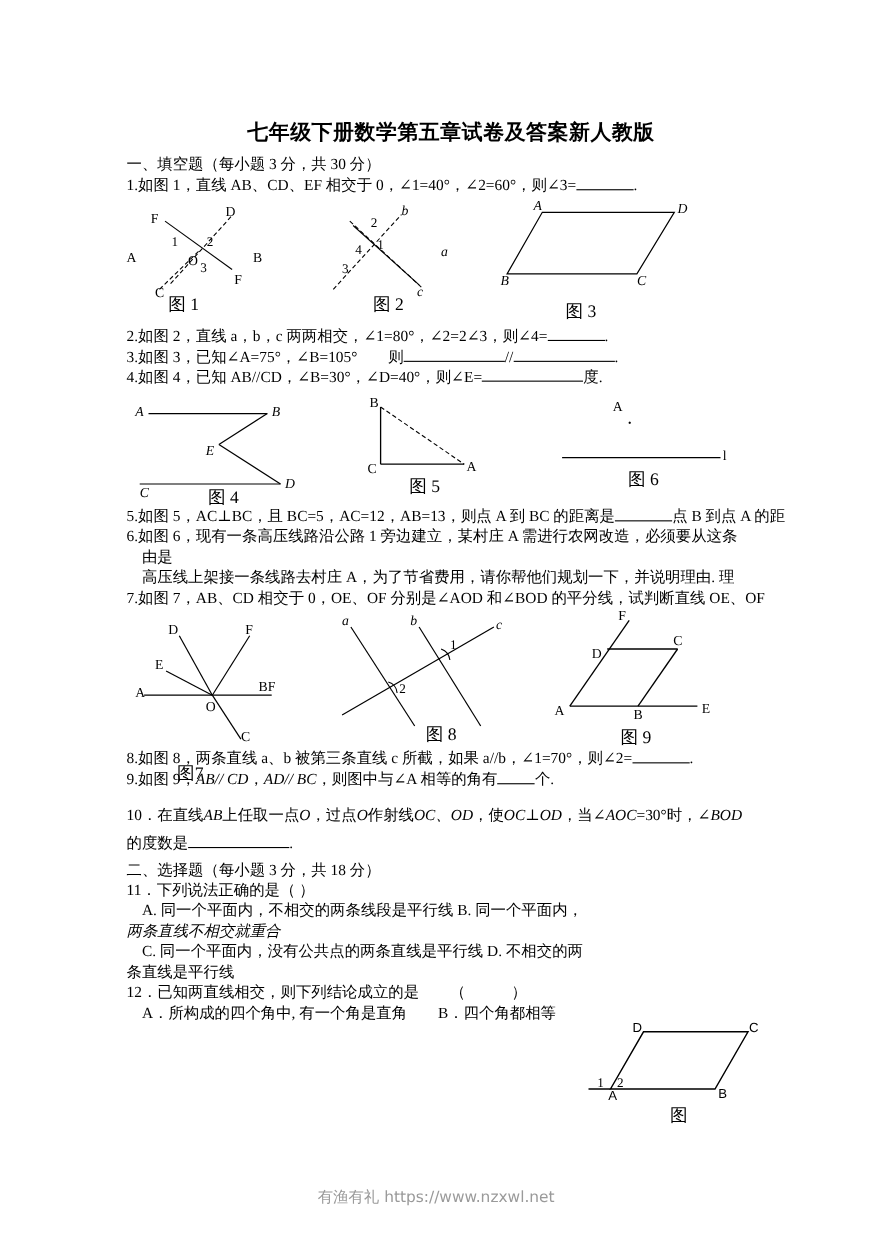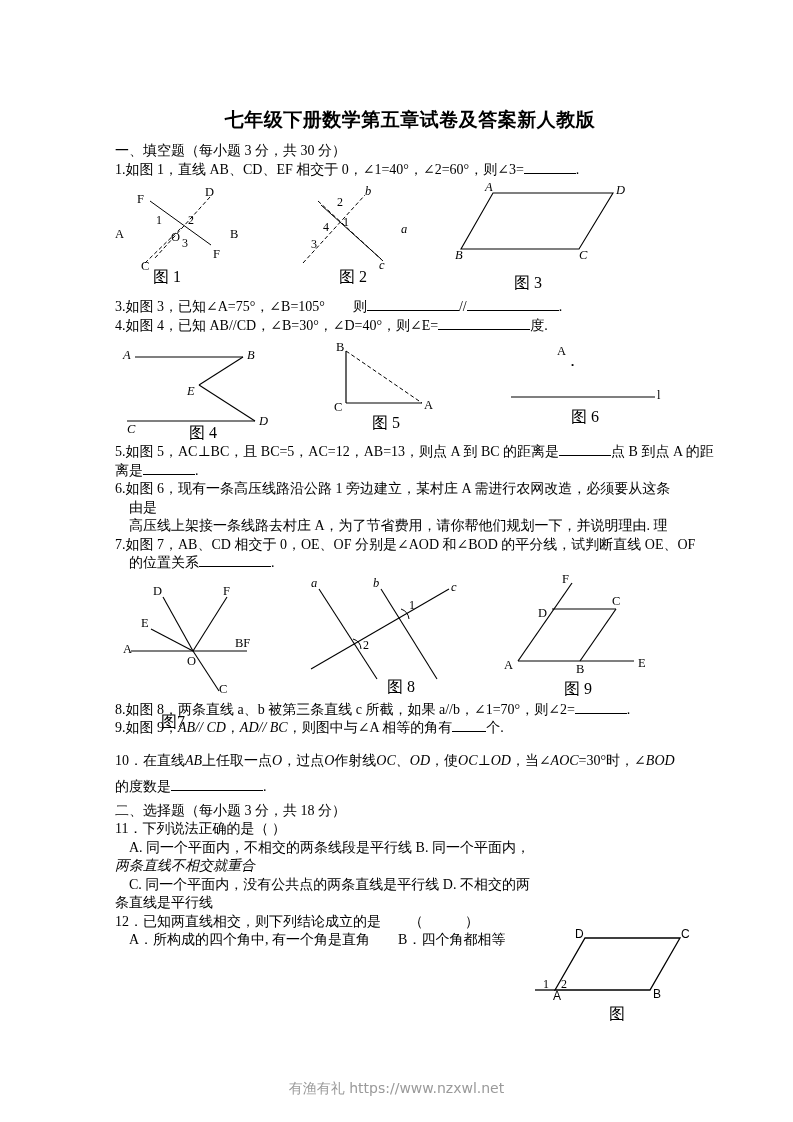--- a/index.html
+++ b/index.html
@@ -142,20 +142,23 @@
         <span class="lbl it" style="left:161px; top:3px;">D</span>
         <span class="lbl it" style="left:0px; top:68px;">B</span>
         <span class="lbl it" style="left:124px; top:68px;">C</span>
         <div class="figcap" style="position:absolute; left:38px; top:80px; width:70px;margin-top:12px;">图 3</div>
       </div>
 
     </div>
 
     <div class="gap-sm"></div>
 
+    <div class="line">
+      <span>2.如图 2，直线 a，b，c 两两相交，∠1=80°，∠2=2∠3，则∠4=</span><span class="blank-m"></span><span>.</span>
+    </div>
 
     <div class="line">
       <span>3.如图 3，已知∠A=75°，∠B=105°　　则</span><span class="blank-xl"></span><span>//</span><span class="blank-xl"></span><span>.</span>
     </div>
 
     <div class="line">
       <span>4.如图 4，已知 AB//CD，∠B=30°，∠D=40°，则∠E=</span><span class="blank-xl"></span><span>度.</span>
     </div>
 
     <div class="figrow" style="height:108px;">
@@ -195,32 +198,26 @@
         <span class="lbl" style="left:74px; top:22px; font-size:9px;">•</span>
         <span class="lbl" style="left:160px; top:50px;">l</span>
         <div class="figcap" style="position:absolute; left:58px; top:68px; width:60px;">图 6</div>
       </div>
 
     </div>
 
     <div class="line">
       <span>5.如图 5，AC⊥BC，且 BC=5，AC=12，AB=13，则点 A 到 BC 的距离是</span><span class="blank-m"></span><span>点 B 到点 A 的距</span>
     </div>
-    <div class="line">
-      <span>离是</span><span class="blank-m"></span><span>.</span>
-    </div>
 
     <div class="line">6.如图 6，现有一条高压线路沿公路 1 旁边建立，某村庄 A 需进行农网改造，必须要从这条</div>
     <div class="line indent">由是</div>
     <div class="line indent">高压线上架接一条线路去村庄 A，为了节省费用，请你帮他们规划一下，并说明理由. 理</div>
 
     <div class="line">7.如图 7，AB、CD 相交于 0，OE、OF 分别是∠AOD 和∠BOD 的平分线，试判断直线 OE、OF</div>
-    <div class="line indent">
-      <span>的位置关系</span><span class="blank-l"></span><span>.</span>
-    </div>
 
     <div class="figrow" style="height:128px;">
 
       <div class="blk" style="left:8px; top:6px; width:160px; height:118px;">
         <svg width="160" height="118" viewBox="0 0 160 118">
           <line x1="8" y1="72" x2="124" y2="72" stroke="#000" stroke-width="1.1"></line>
           <line x1="70" y1="72" x2="40" y2="18" stroke="#000" stroke-width="1.1"></line>
           <line x1="70" y1="72" x2="104" y2="18" stroke="#000" stroke-width="1.1"></line>
           <line x1="70" y1="72" x2="28" y2="50" stroke="#000" stroke-width="1.1"></line>
           <line x1="70" y1="72" x2="96" y2="112" stroke="#000" stroke-width="1.1"></line>

